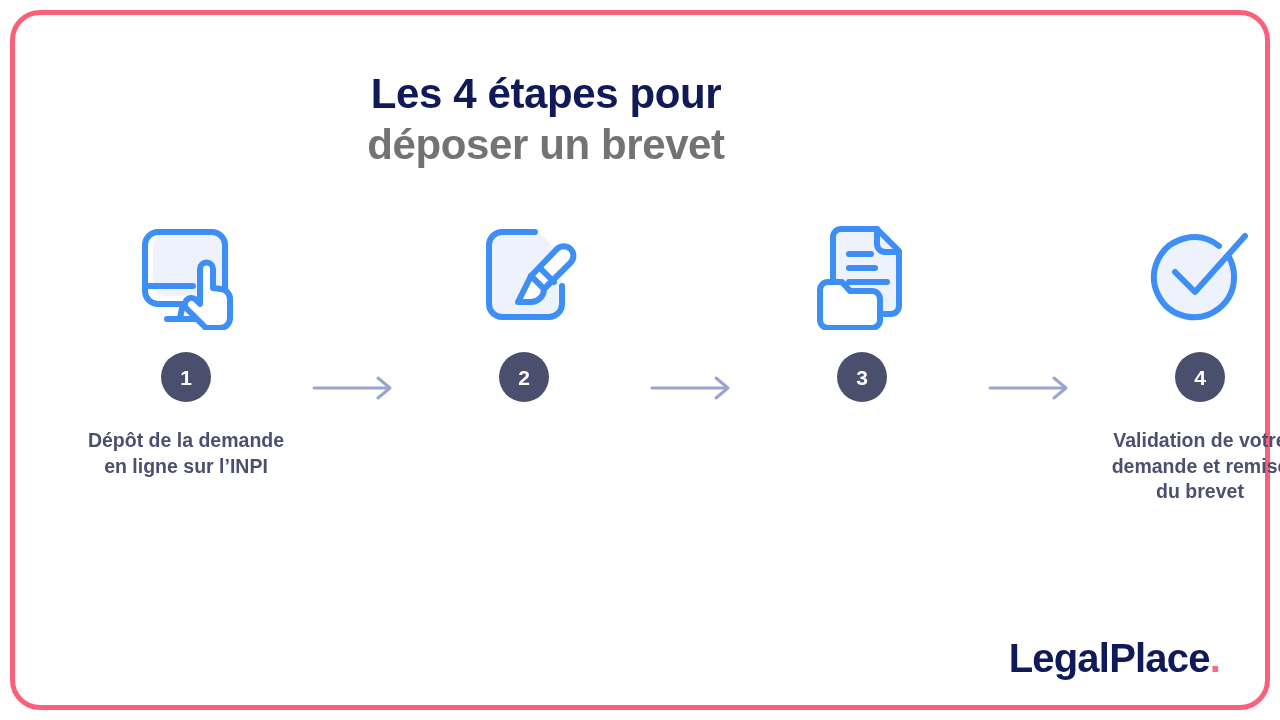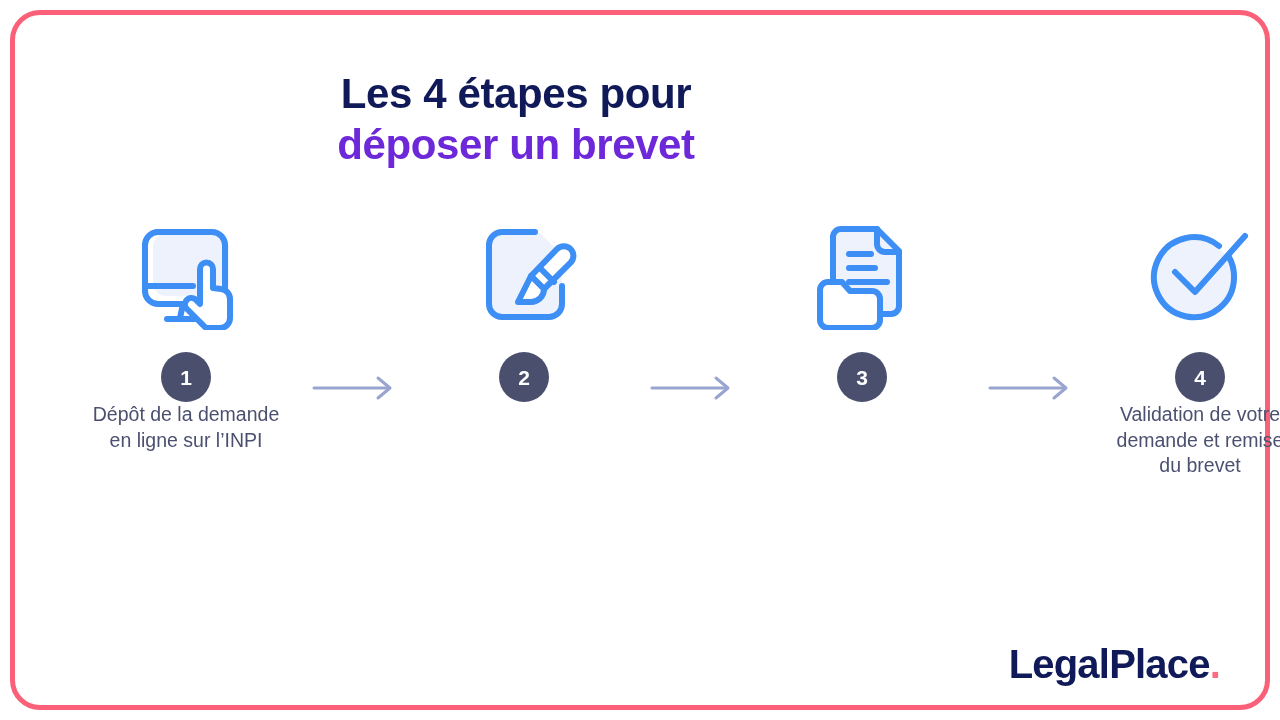--- a/index.html
+++ b/index.html
@@ -36,29 +36,30 @@
   }
 
   
   .title-block {
     position: absolute;
     left: 0;
     top: 68px;
     width: 1032px;
     text-align: center;
     line-height: 1.22;
+    padding-left: 30px;
   }
   .title-line {
     display: block;
     font-size: 42px;
     font-weight: bold;
     letter-spacing: -0.4px;
   }
   .title-line-1 { color: #111a58; }
-  .title-line-2 { color: #6d28d9; }
+  .title-line-2 { color: #737373; }
 
   
   .steps {
     position: absolute;
     left: 60px;
     top: 220px;
     width: 1160px;
     height: 330px;
     display: flex;
     align-items: flex-start;
@@ -91,44 +92,45 @@
     color: #ffffff;
     font-size: 21px;
     font-weight: bold;
     display: flex;
     align-items: center;
     justify-content: center;
     line-height: 1;
   }
 
   .step-caption {
+    margin-top: 26px;
     width: 250px;
     text-align: center;
     color: #4c5070;
     font-size: 19.5px;
     line-height: 1.32;
-    font-weight: normal;
+    font-weight: bold;
     white-space: pre-line;
   }
 
   
   .arrow {
     flex: 0 0 auto;
     width: 86px;
     height: 26px;
     margin-top: 155px;
     align-self: flex-start;
   }
   .arrow svg { display: block; }
 
   
   .logo {
     position: absolute;
     right: 60px;
-    bottom: 36px;
+    bottom: 42px;
     font-size: 40px;
     font-weight: bold;
     color: #111a58;
     letter-spacing: -0.8px;
     line-height: 1;
   }
   .logo .dot { color: #fc6a80; }
 </style>
 </head>
 <body>

